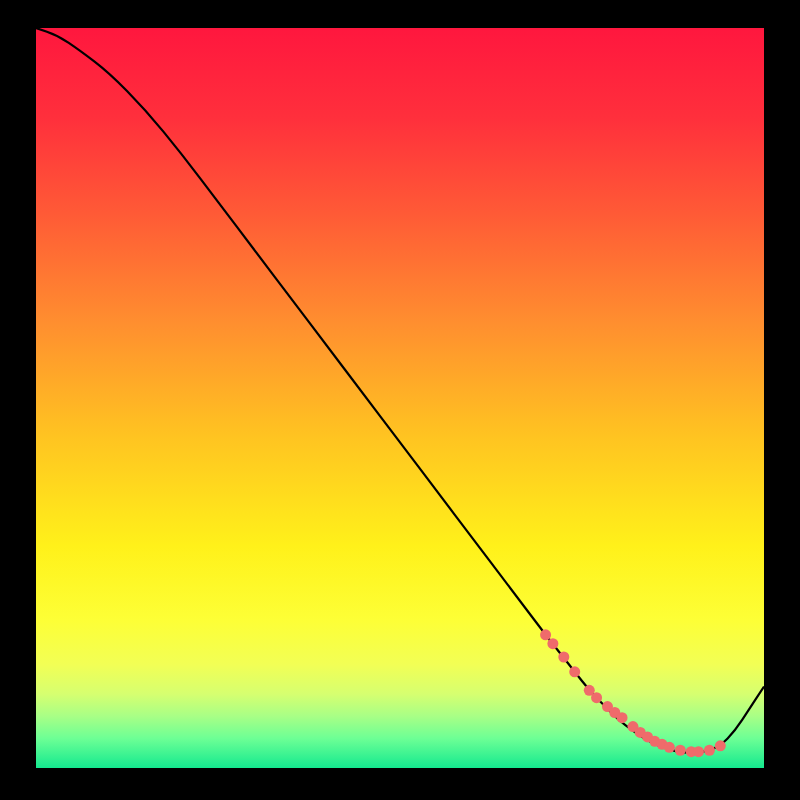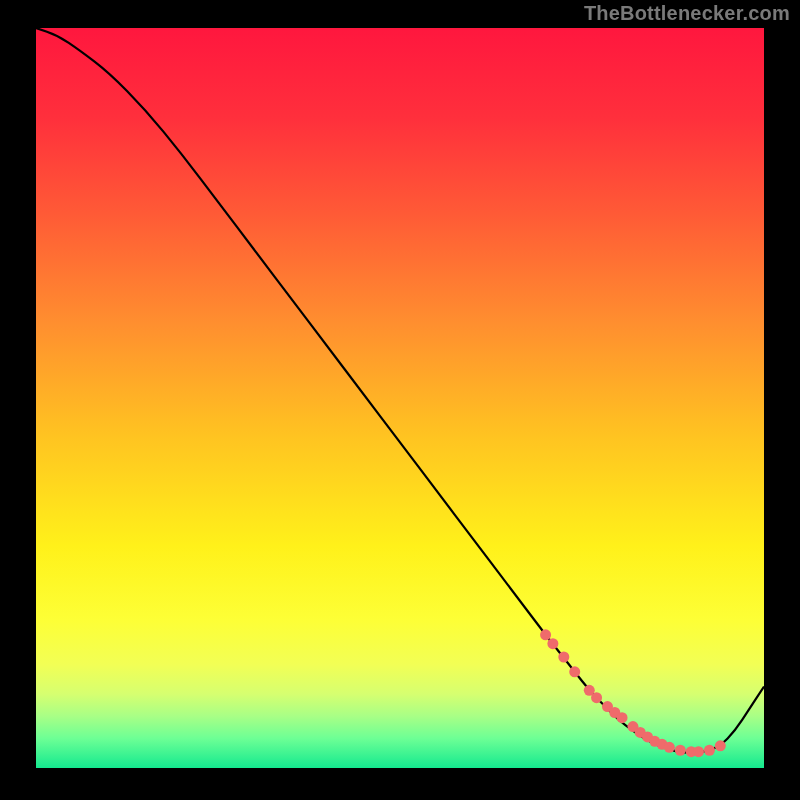--- a/index.html
+++ b/index.html
@@ -36,21 +36,20 @@
   .plot svg {
     display: block;
     width: 728px;
     height: 740px;
   }
 </style>
 </head>
 <body>
 
 <div class="outer">
-  <div class="attribution">TheBottlenecker.com</div>
 
   <div class="plot">
     <svg id="chart-svg" viewBox="0 0 728 740">
       <defs>
         <linearGradient id="bg-grad" x1="0" y1="0" x2="0" y2="1">
             <stop offset="0%" stop-color="#ff173e"></stop>
             <stop offset="12%" stop-color="#ff2f3c"></stop>
             <stop offset="25%" stop-color="#ff5a36"></stop>
             <stop offset="40%" stop-color="#ff8f2f"></stop>
             <stop offset="55%" stop-color="#ffc321"></stop>

